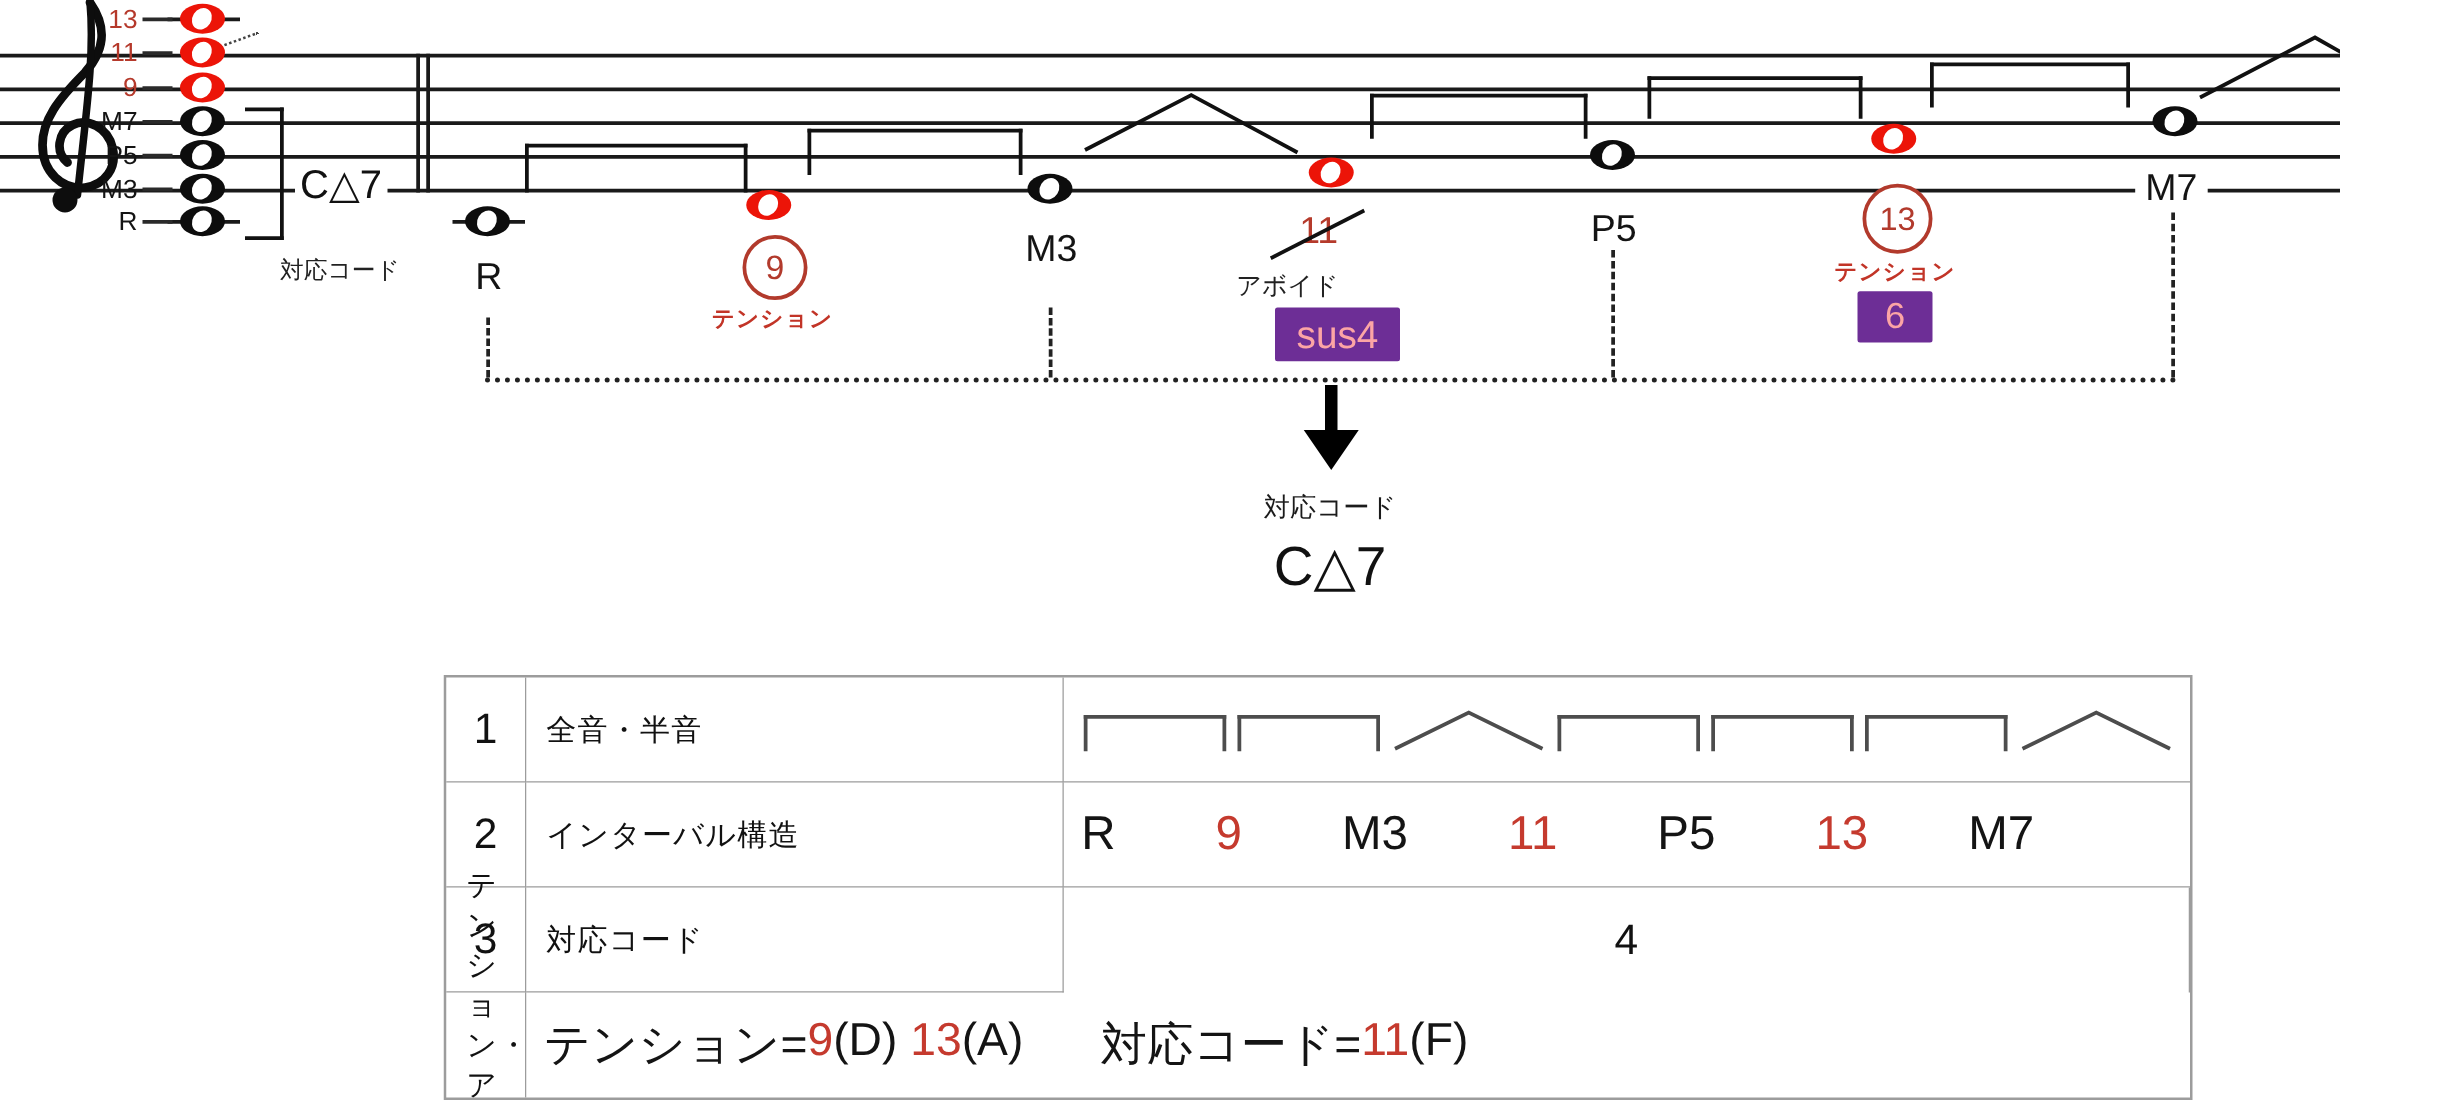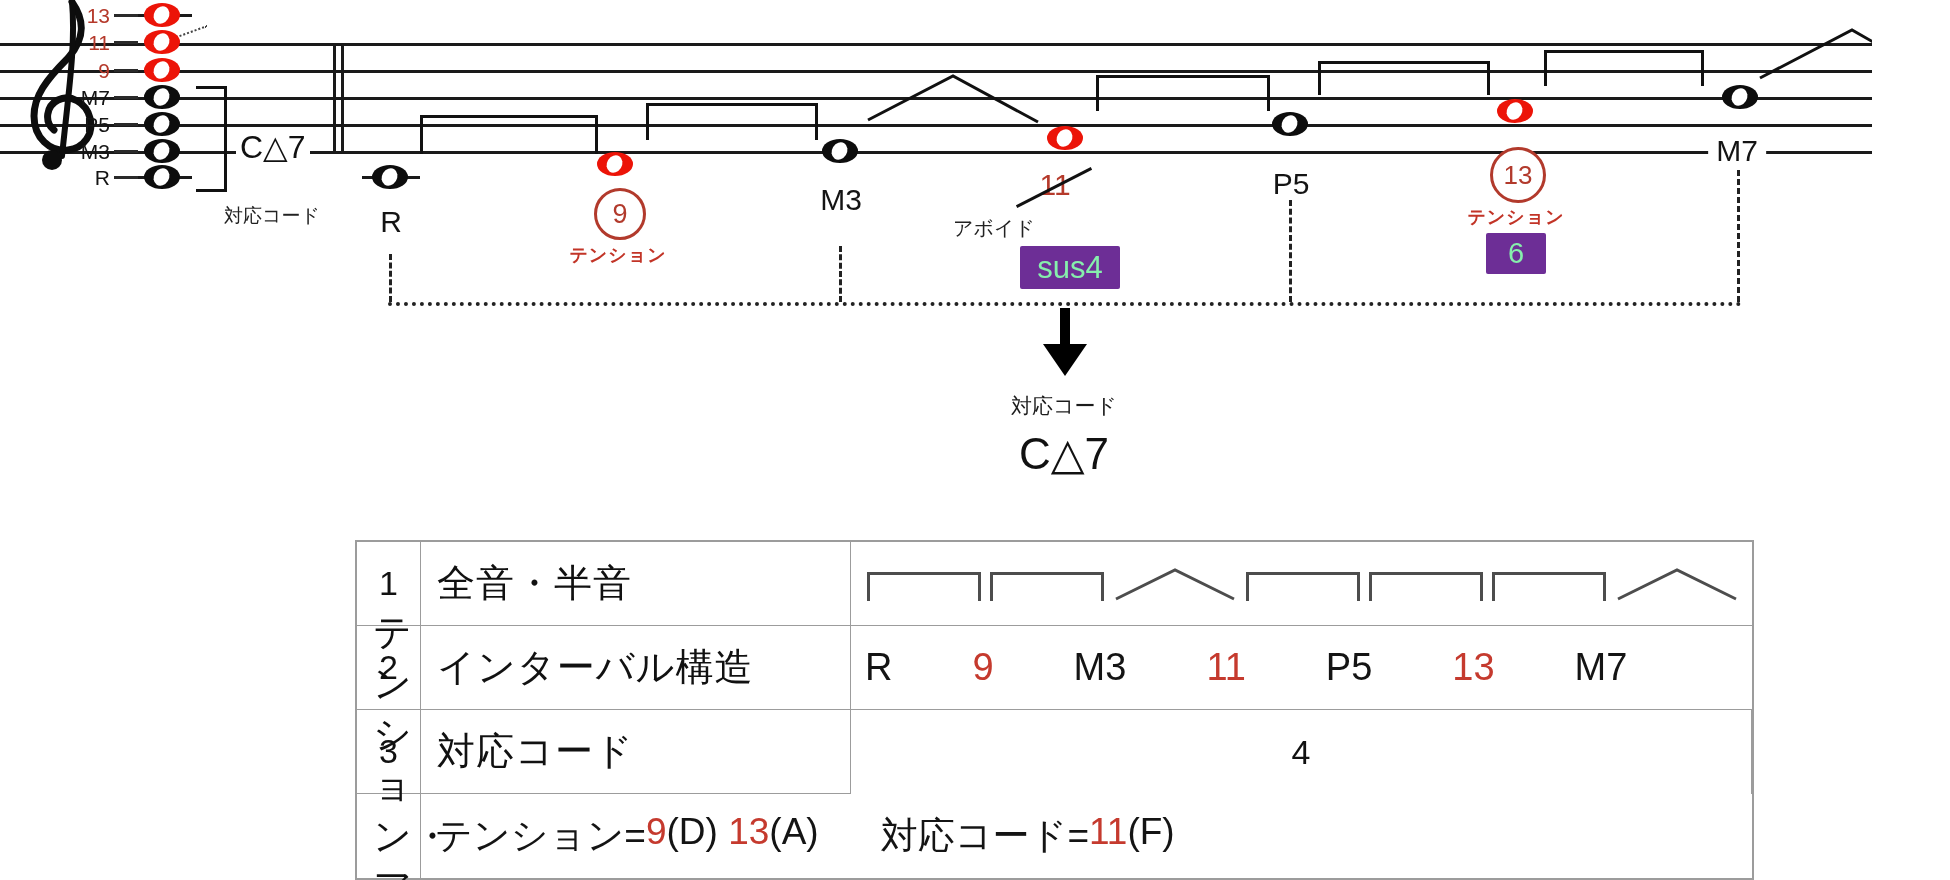--- a/index.html
+++ b/index.html
@@ -25,21 +25,21 @@
   
   .nlabel{position:absolute;font-size:30px;color:#141414;text-align:center;transform:translateX(-50%);white-space:nowrap;}
   .nlabel.red{color:#b53a2b;}
   .nlabel.bg{background:#fff;padding:0 8px;}
 
   .circle-badge{position:absolute;border:3px solid #b23a2c;border-radius:50%;color:#b23a2c;
                 display:flex;align-items:center;justify-content:center;background:#fff;}
   .tension-cap{position:absolute;transform:translateX(-50%);color:#c23427;font-weight:bold;
                font-size:18px;letter-spacing:1px;white-space:nowrap;}
   .avoid-cap{position:absolute;transform:translateX(-50%);color:#222;font-size:20px;white-space:nowrap;}
-  .chip{position:absolute;background:#6d2e96;color:#86efac;display:flex;align-items:center;
+  .chip{position:absolute;background:#6d2e96;color:#fca5a5;display:flex;align-items:center;
         justify-content:center;border-radius:2px;}
   .strike{position:absolute;height:3px;background:#111;transform:rotate(-27deg);}
 
   .dashv{position:absolute;width:0;border-left:3px dashed #222;}
   .doth{position:absolute;height:0;border-top:4px dotted #222;}
 
   .arrow-stem{position:absolute;width:10px;background:#000;}
   .arrow-head{position:absolute;width:0;height:0;border-left:22px solid transparent;
               border-right:22px solid transparent;border-top:32px solid #000;}
 
@@ -53,21 +53,21 @@
 
   .result-cap{position:absolute;transform:translateX(-50%);font-size:21px;color:#1b1b1b;white-space:nowrap;}
   .result-chord{position:absolute;transform:translateX(-50%);font-size:44px;color:#111;white-space:nowrap;}
 
   
   .tbl{position:absolute;left:355px;top:540px;width:1395px;border:2px solid #9c9c9c;
        display:grid;grid-template-columns:64px 430px 1fr;grid-auto-rows:84px;background:#fff;}
   .cell{display:flex;align-items:center;border-color:#9c9c9c;}
   .cell.rb{border-bottom:1.6px solid #9c9c9c;}
   .c-num{justify-content:center;font-size:34px;border-right:1.6px solid #9c9c9c;}
-  .c-label{font-size:38px;padding-left:16px;border-right:1.6px solid #9c9c9c;letter-spacing:1px;}
+  .c-label{font-size:24px;padding-left:16px;border-right:1.6px solid #9c9c9c;letter-spacing:1px;}
   .c-content{font-size:38px;padding-left:14px;}
   .tbl-bracket{width:108px;height:26px;border:3px solid #4d4d4d;border-bottom:none;margin-top:6px;}
   .tbl-caret{display:block;}
   #interval-symbols{display:flex;align-items:flex-start;gap:9px;padding-left:2px;}
   #interval-tokens{display:flex;gap:80px;align-items:center;}
   .tok{color:#141414;}
   .tok.red{color:#c53a2e;}
   #ta-parts{font-size:37px;display:flex;align-items:flex-start;white-space:pre;}
   .part{color:#141414;}
   .part.red{color:#c53a2e;}
@@ -178,21 +178,21 @@
 
     <div class="nlabel" style="left:391px;top:205px;">R</div>
     <div class="circle-badge" style="left:594px;top:188px;width:46px;height:46px;font-size:27px;">
       <span>9</span>
     </div>
     <div class="tension-cap" style="left:618px;top:243px;">テンション</div>
     <div class="nlabel" style="left:841px;top:183px;">M3</div>
 
     <div class="nlabel red" style="left:1055px;top:168px;">11</div>
     <div class="strike" style="left:1012px;top:186px;width:84px;"></div>
-    <div class="avoid-cap" style="left:994px;top:215px;">アボイド</div>
+    <div class="avoid-cap" style="left:1030px;top:215px;">アボイド</div>
     <div class="chip" style="left:1020px;top:246px;width:100px;height:43px;font-size:31px;">
       <span>sus4</span>
     </div>
 
     <div class="nlabel" style="left:1291px;top:167px;">P5</div>
 
     <div class="circle-badge" style="left:1490px;top:147px;width:50px;height:50px;font-size:26px;">
       <span>13</span>
     </div>
     <div class="tension-cap" style="left:1516px;top:205px;">テンション</div>

